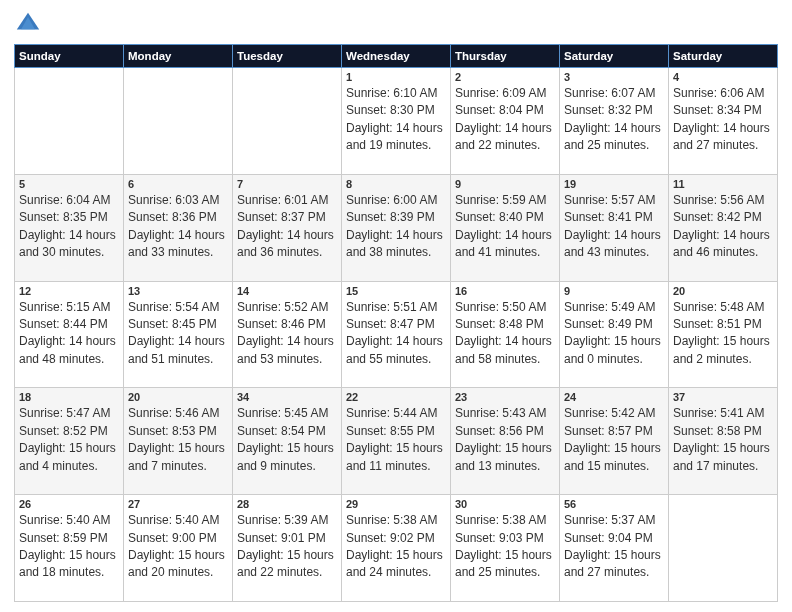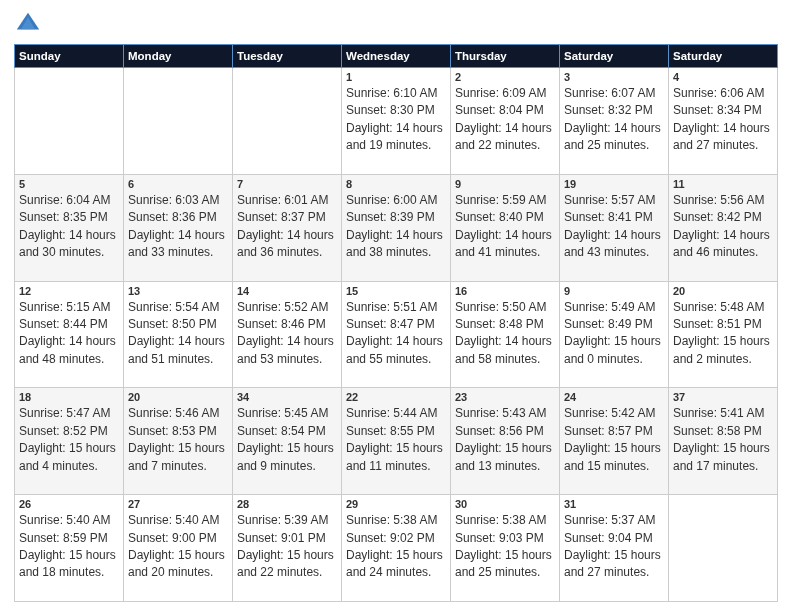--- a/index.html
+++ b/index.html
@@ -220,21 +220,21 @@
           <td>
             <span class="day-num">12</span>
             <div class="day-info">Sunrise: 5:15 AM
 Sunset: 8:44 PM
 Daylight: 14 hours
 and 48 minutes.</div>
           </td>
           <td>
             <span class="day-num">13</span>
             <div class="day-info">Sunrise: 5:54 AM
-Sunset: 8:50 PM
+Sunset: 8:45 PM
 Daylight: 14 hours
 and 51 minutes.</div>
           </td>
           <td>
             <span class="day-num">14</span>
             <div class="day-info">Sunrise: 5:52 AM
 Sunset: 8:46 PM
 Daylight: 14 hours
 and 53 minutes.</div>
           </td>
@@ -348,21 +348,21 @@
 and 24 minutes.</div>
           </td>
           <td>
             <span class="day-num">30</span>
             <div class="day-info">Sunrise: 5:38 AM
 Sunset: 9:03 PM
 Daylight: 15 hours
 and 25 minutes.</div>
           </td>
           <td>
-            <span class="day-num">31</span>
+            <span class="day-num">56</span>
             <div class="day-info">Sunrise: 5:37 AM
 Sunset: 9:04 PM
 Daylight: 15 hours
 and 27 minutes.</div>
           </td>
           <td class="empty-cell"></td>
         </tr>
       </tbody>
   </table>
 </div>

